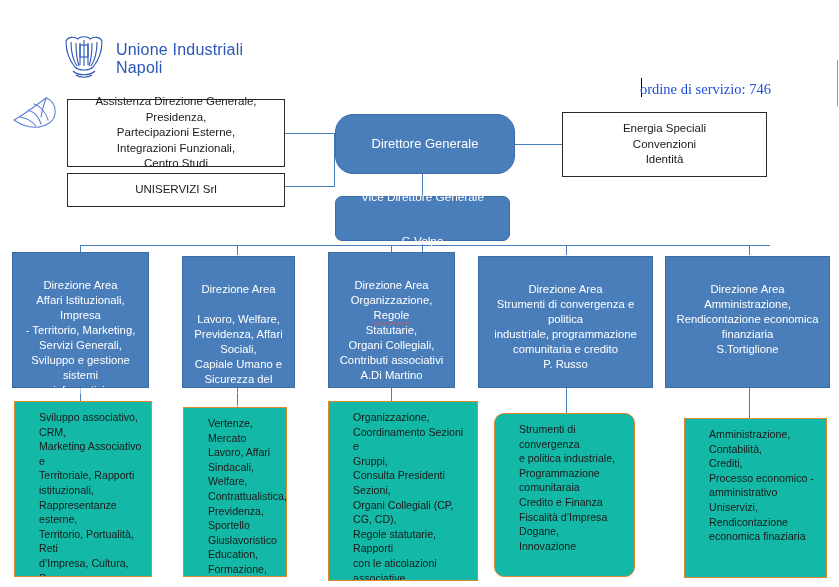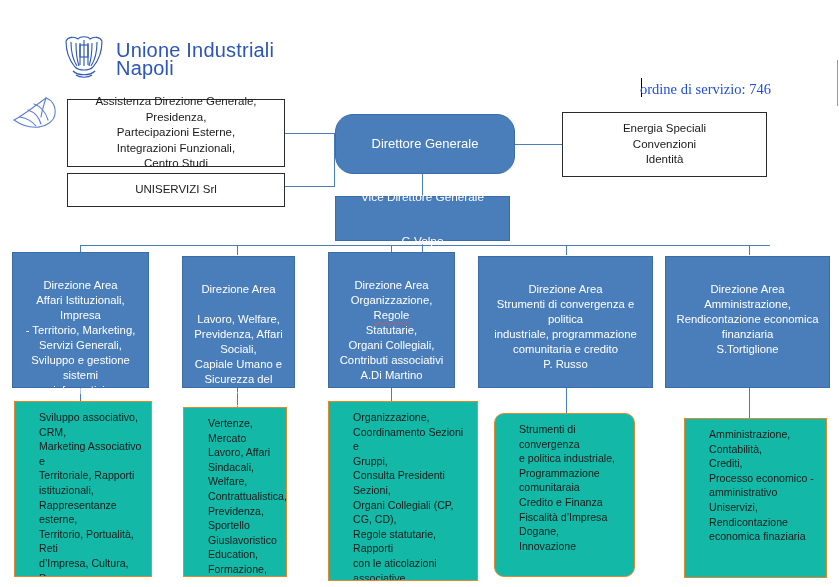--- a/index.html
+++ b/index.html
@@ -11,21 +11,21 @@
     overflow:hidden;
     -webkit-font-smoothing:antialiased;
   }
   .abs{position:absolute;box-sizing:border-box;}
 
   
   #logo-wrap{left:60px;top:33px;width:240px;height:58px;}
   #logo-mark{position:absolute;left:0;top:0;width:48px;height:48px;}
   #logo-text{
     position:absolute;left:56px;top:8px;
-    color:#2b55b7;font-size:20px;line-height:18px;
+    color:#2b55b7;font-size:16px;line-height:18px;
     font-family:"Liberation Sans", sans-serif;
     letter-spacing:.2px;white-space:pre-line;
   }
 
   
   #doodle{left:8px;top:90px;width:56px;height:45px;}
 
   
   #order-note{
     left:640px;top:77px;width:190px;height:24px;
@@ -154,21 +154,21 @@
 <div class="abs wbox" style="left:562px;top:112px;width:205px;height:65px;">Energia Speciali
 Convenzioni
 Identità</div>
 
 <div class="abs bbox exec" style="left:335px;top:114px;width:180px;height:60px;">
   <div>
     <div>Direttore Generale</div>
   </div>
 </div>
 
-<div class="abs bbox vice" style="left:335px;top:196px;width:175px;height:45px;">
+<div class="abs bbox vice" style="left:335px;top:196px;width:175px;height:45px;border-radius:7px;">
   <div>
     <div>Vice Direttore Generale</div>
     <div>G.Volpe</div>
   </div>
 </div>
 
 <div class="abs bbox area" style="left:12px;top:252px;width:137px;height:136px;">
   <div class="inner">
     <span class="hd">Direzione Area</span><span>Affari Istituzionali, Impresa
 - Territorio, Marketing,

